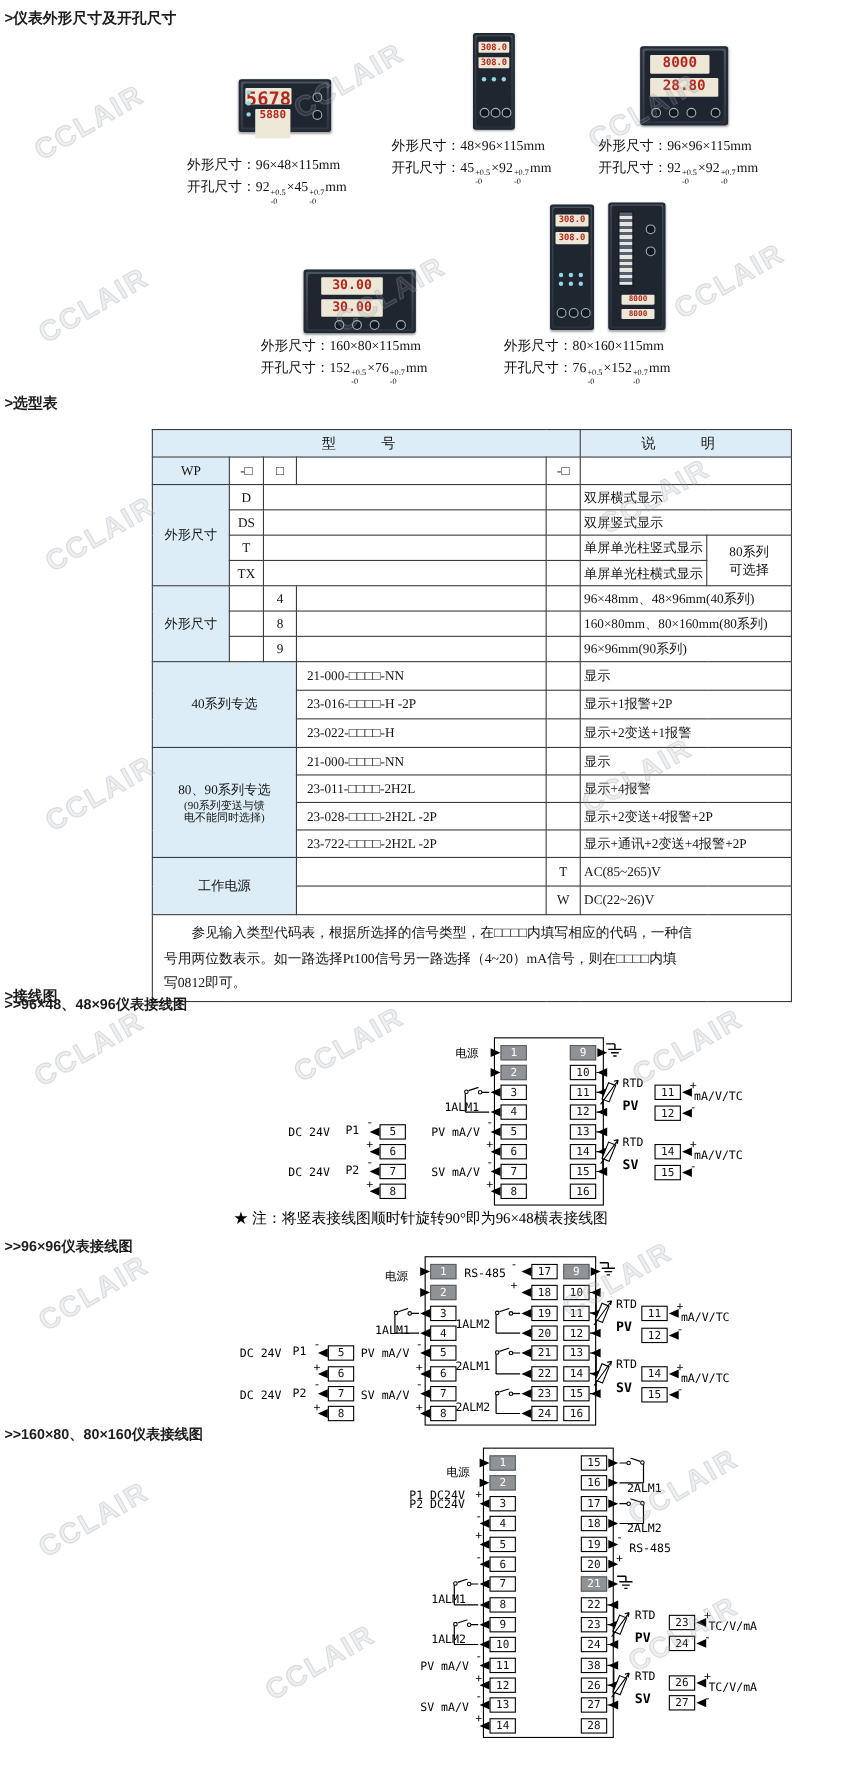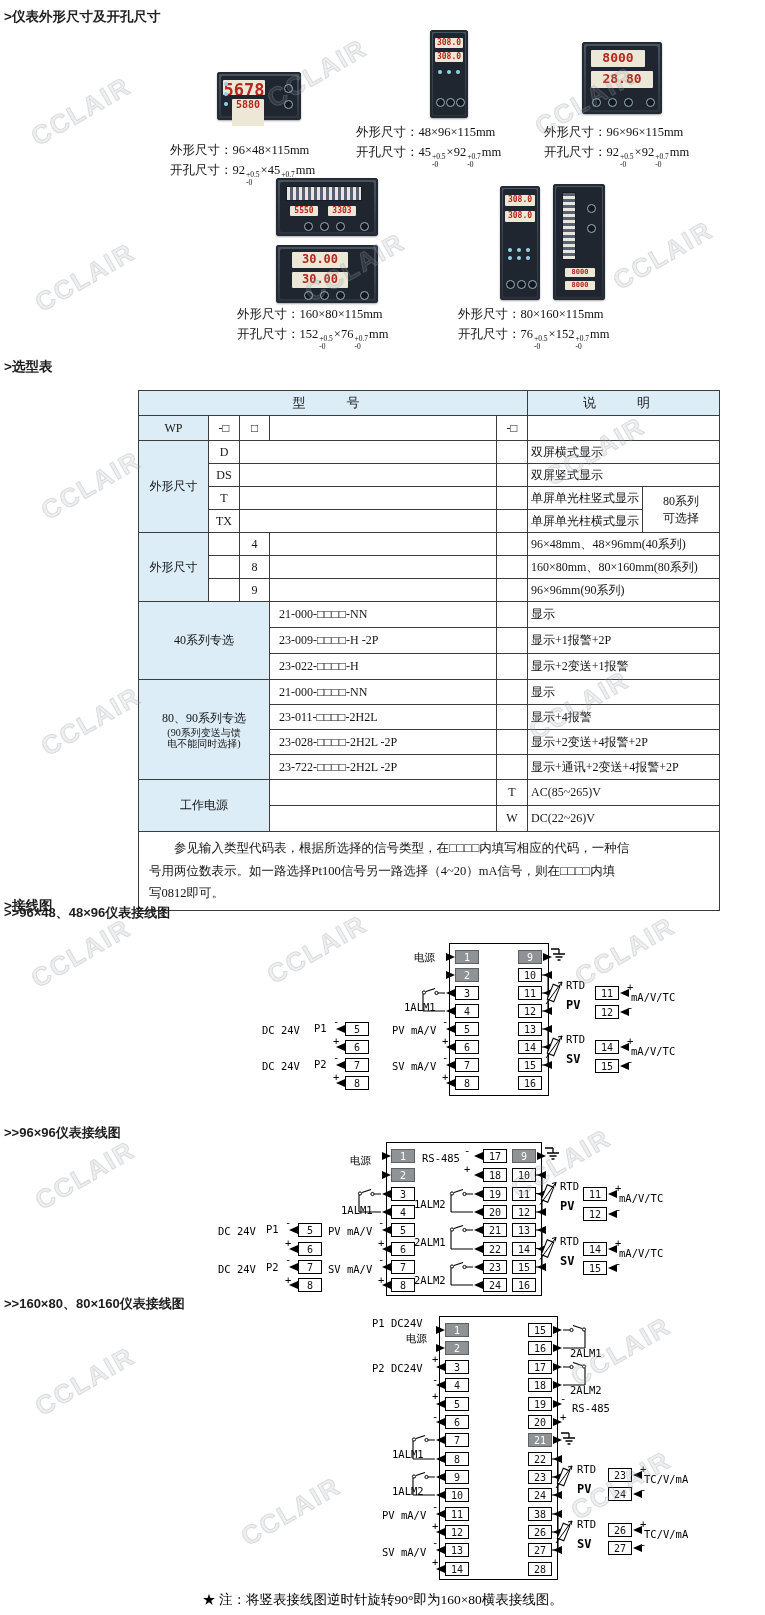--- a/index.html
+++ b/index.html
@@ -113,30 +113,20 @@
     <div class="ln"><span>外形尺寸：</span><span>96×96×115mm</span></div>
     <div class="ln"><span>开孔尺寸：</span><span>92</span><span class="tol">
           <i>+0.5</i>
           <i>-0</i>
         </span><span>×</span><span>92</span><span class="tol">
           <i>+0.7</i>
           <i>-0</i>
         </span><span>mm</span></div>
   </div>
 
-  <div class="dev" style="left:276px;top:178px;width:102px;height:58px">
-    <div class="scr" style="left:4px;top:4px;right:4px;bottom:4px"></div>
-    <div class="barsH" style="left:10px;top:8px;width:74px;height:13px"></div>
-    <div class="win" style="left:14px;top:28px;width:28px;height:10px;font-size:8px">5550</div>
-    <div class="win" style="left:52px;top:28px;width:28px;height:10px;font-size:8px">3303</div>
-    <div class="btn" style="left:28px;top:44px"></div>
-      <div class="btn" style="left:44px;top:44px"></div>
-      <div class="btn" style="left:60px;top:44px"></div>
-      <div class="btn" style="left:84px;top:44px"></div>
-  </div>
   <div class="dev" style="left:276px;top:245px;width:102px;height:58px">
     <div class="scr" style="left:4px;top:4px;right:4px;bottom:4px"></div>
     <div class="win" style="left:16px;top:7px;width:56px;height:16px;font-size:12px">30.00</div>
     <div class="win" style="left:16px;top:27px;width:56px;height:16px;font-size:12px">30.00</div>
     <div class="btn" style="left:28px;top:46px"></div>
       <div class="btn" style="left:44px;top:46px"></div>
       <div class="btn" style="left:60px;top:46px"></div>
       <div class="btn" style="left:84px;top:46px"></div>
   </div>
 
@@ -260,21 +250,21 @@
           <td></td>
       <td colspan="2">96×96mm(90系列)</td>
     </tr>
     <tr style="height:26px">
       <td class="bl" colspan="3" rowspan="3">40系列专选</td>
       <td class="code">21-000-□□□□-NN</td>
           <td></td>
       <td colspan="2">显示</td>
     </tr>
     <tr style="height:26px">
-      <td class="code">23-009-□□□□-H -2P</td>
+      <td class="code">23-016-□□□□-H -2P</td>
           <td></td>
       <td colspan="2">显示+1报警+2P</td>
     </tr>
     <tr style="height:26px">
       <td class="code">23-022-□□□□-H</td>
           <td></td>
       <td colspan="2">显示+2变送+1报警</td>
     </tr>
     <tr style="height:25px">
       <td class="bl" colspan="3" rowspan="4">
@@ -317,23 +307,23 @@
         <div class="ind">参见输入类型代码表，根据所选择的信号类型，在□□□□内填写相应的代码，一种信</div>
         <div>号用两位数表示。如一路选择Pt100信号另一路选择（4~20）mA信号，则在□□□□内填</div>
         <div>写0812即可。</div>
       </td>
     </tr>
   </tbody>
     </table>
 
   <div class="h1" style="top:897px">&gt;接线图</div>
   <div class="h2" style="top:904px">&gt;&gt;96×48、48×96仪表接线图</div>
+  <div class="note" style="top:1099px">★ 注：将竖表接线图顺时针旋转90°即为96×48横表接线图</div>
   <div class="h2" style="top:1124px">&gt;&gt;96×96仪表接线图</div>
   <div class="h2" style="top:1295px">&gt;&gt;160×80、80×160仪表接线图</div>
-  <div class="note" style="top:1591px">★ 注：将竖表接线图逆时针旋转90°即为160×80横表接线图。</div>
 
   <div id="diagrams">
       <div class="dblock" style="left: 449px; top: 943px; width: 98px; height: 151px;"></div>
       <div class="term gray" style="left: 455px; top: 950px;">1</div>
       <div class="tri r" style="top: 952.5px; left: 446px;"></div>
       <div class="term gray" style="left: 455px; top: 968px;">2</div>
       <div class="tri r" style="top: 970.5px; left: 446px;"></div>
       <div class="term" style="left: 455px; top: 986px;">3</div>
       <div class="tri l" style="top: 988.5px; left: 446px;"></div>
       <div class="term" style="left: 455px; top: 1004px;">4</div>
@@ -617,21 +607,21 @@
       <div class="tri l" style="top: 1489.5px; left: 633px;"></div>
       <div class="term" style="left: 608px; top: 1523px;">26</div>
       <div class="tri l" style="top: 1525.5px; left: 633px;"></div>
       <div class="term" style="left: 608px; top: 1541px;">27</div>
       <div class="tri l" style="top: 1543.5px; left: 633px;"></div>
       <div class="dlabel" style="left: 406px; top: 1332px;">电源</div>
       <div class="dlabel" style="left: 432px; top: 1353px;">+</div>
       <div class="dlabel" style="left: 372px; top: 1362px;">P2 DC24V</div>
       <div class="dlabel" style="left: 432px; top: 1373px;">-</div>
       <div class="dlabel" style="left: 432px; top: 1390px;">+</div>
-      <div class="dlabel" style="left: 372px; top: 1317px;">P1 DC24V</div>
+      <div class="dlabel" style="left: 372px; top: 1354px;">P1 DC24V</div>
       <div class="dlabel" style="left: 432px; top: 1410px;">-</div>
       <div class="dlabel" style="left: 392px; top: 1448px;">1ALM1</div>
       <div class="dlabel" style="left: 392px; top: 1485px;">1ALM2</div>
       <div class="dlabel" style="left: 432px; top: 1500px;">-</div>
       <div class="dlabel" style="left: 382px; top: 1509px;">PV mA/V</div>
       <div class="dlabel" style="left: 432px; top: 1520px;">+</div>
       <div class="dlabel" style="left: 432px; top: 1536px;">-</div>
       <div class="dlabel" style="left: 382px; top: 1546px;">SV mA/V</div>
       <div class="dlabel" style="left: 432px; top: 1556px;">+</div>
       <div class="dlabel" style="left: 570px; top: 1347px;">2ALM1</div>

